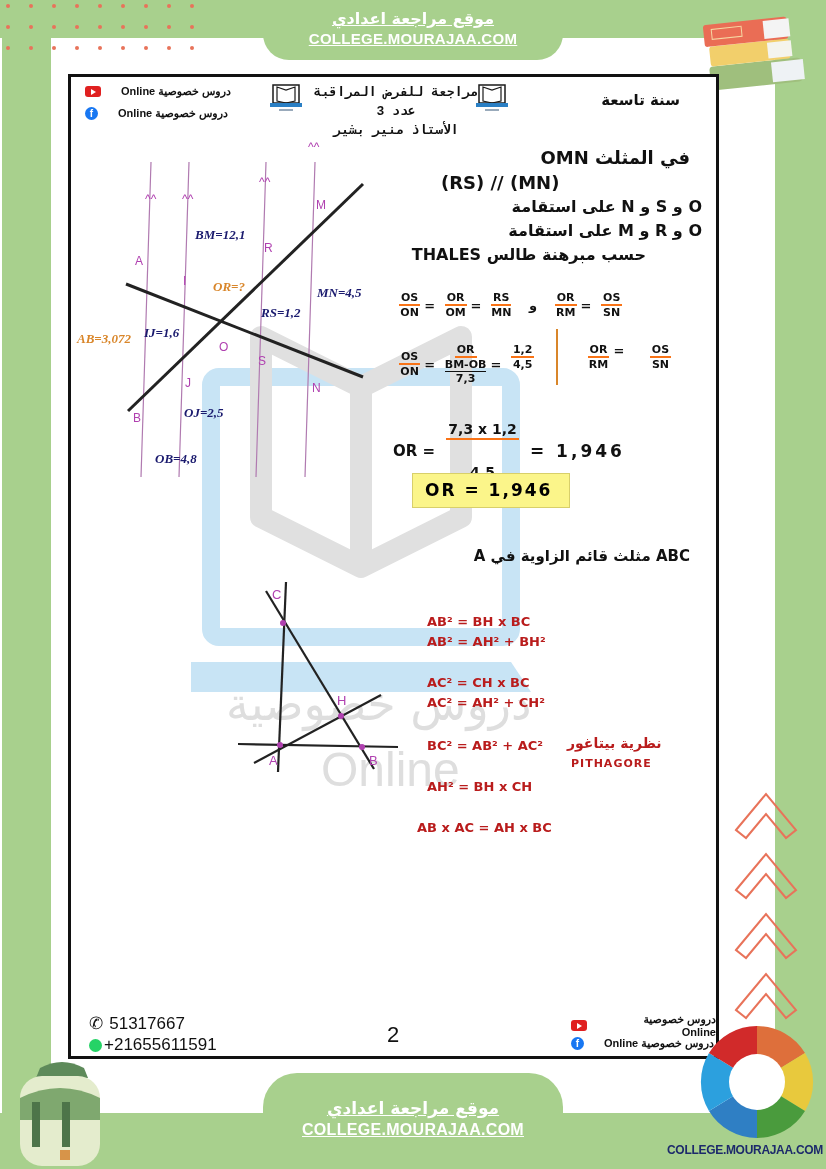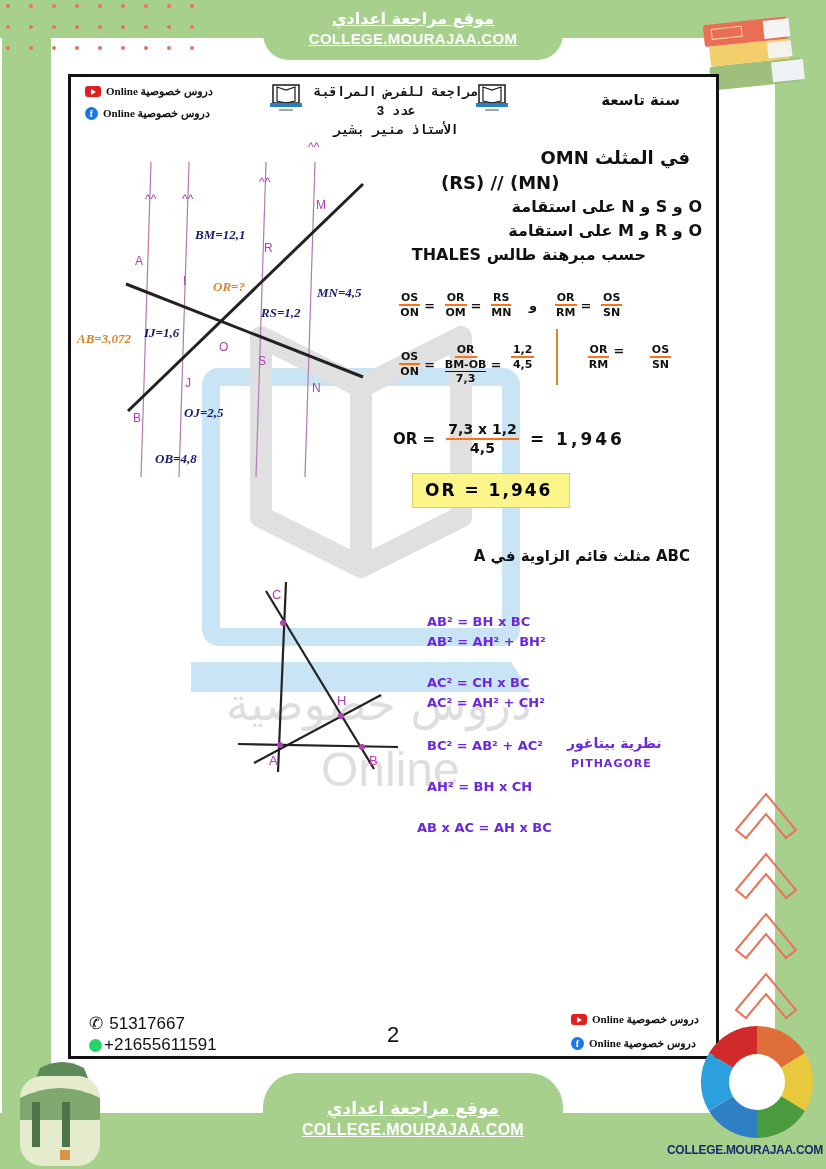--- a/index.html
+++ b/index.html
@@ -15,32 +15,32 @@
   .dots { position: absolute; display: flex; gap: 0; }
   .dot { width: 4px; height: 4px; border-radius: 50%; background: #e8735a; margin-right: 19px; }
 
   .tab-top { position: absolute; left: 263px; top: 0; width: 300px; height: 60px; background: #a8d08d; border-radius: 0 0 26px 26px; text-align: center; color: #fff; }
   .tab-bottom { position: absolute; left: 263px; top: 1073px; width: 300px; height: 96px; background: #a8d08d; border-radius: 34px 34px 0 0; text-align: center; color: #fff; }
   .site-ar { font-size: 16px; font-weight: bold; text-decoration: underline; direction: rtl; line-height: 20px; }
   .site-en { font-family: "Liberation Sans", sans-serif; font-size: 15px; font-weight: bold; text-decoration: underline; letter-spacing: 0.3px; line-height: 20px; }
 
   #page { position: absolute; left: 68px; top: 74px; width: 651px; height: 985px; border: 3px solid #111; background: #fff; overflow: hidden; }
 
-  .hdr-social { position: absolute; font-family: Liberation Serif, serif; font-size: 11px; font-weight: bold; color: #111; display: flex; align-items: center; gap: 5px; direction: ltr; justify-content: flex-end; }
+  .hdr-social { position: absolute; font-family: Liberation Sans, sans-serif; font-size: 11px; font-weight: bold; color: #111; display: flex; align-items: center; gap: 20px; direction: ltr; justify-content: flex-end; }
   .yt { width: 16px; height: 11px; background: #e02020; border-radius: 3px; position: relative; }
   .yt::after { content: ""; position: absolute; left: 6px; top: 3px; border-left: 5px solid #fff; border-top: 3px solid transparent; border-bottom: 3px solid transparent; }
   .fb { width: 13px; height: 13px; background: #1877f2; border-radius: 50%; color: #fff; font-size: 10px; line-height: 14px; text-align: center; font-weight: bold; }
 
   .hdr-title { position: absolute; left: 235px; top: 6px; width: 180px; text-align: center; font-size: 13px; font-weight: bold; direction: rtl; line-height: 19px; color: #111; font-family: Liberation Mono, monospace; }
   .hdr-logo { position: absolute; width: 34px; height: 34px; }
   .hdr-grade { position: absolute; right: 36px; top: 14px; font-size: 15px; font-weight: bold; direction: rtl; color: #111; }
 
   .hw { position: absolute; font-family: "DejaVu Sans", sans-serif; font-weight: bold; color: #111; white-space: nowrap; }
   .hw-ar { direction: rtl; font-size: 16px; }
-  .red { color: #6d28d9; }
+  .red { color: #b91c1c; }
   .frac { display: inline-flex; flex-direction: column; align-items: center; vertical-align: middle; font-size: 11px; line-height: 13px; margin: 0 2px; }
   .frac .n { border-bottom: 2px solid #f97316; padding: 0 2px; }
   .eq { font-size: 13px; vertical-align: middle; margin: 0 2px; }
 
   .boxed { position: absolute; left: 341px; top: 396px; width: 158px; height: 35px; background: #fbf58a; border: 1px solid #d8cf6a; font-weight: bold; font-size: 17px; padding: 6px 12px; letter-spacing: 2px; }
 
   .footer-phone { position: absolute; font-family: "Liberation Sans", sans-serif; font-size: 17px; color: #111; }
   .pagenum { position: absolute; left: 316px; top: 945px; font-family: "Liberation Sans", sans-serif; font-size: 22px; color: #111; }
 
   .wm { position: absolute; pointer-events: none; }
@@ -232,21 +232,21 @@
         <span>RM</span>
       </span><span class="eq" style="vertical-align:top;">=</span>
     <span class="frac" style="vertical-align:top;margin-left:18px;">
         <span class="n">OS</span>
         <span>SN</span>
       </span>
   </div>
 
   <div class="hw" style="left:322px;top:344px;font-size:15px;">
     <span style="vertical-align:middle;margin-top:7px;">OR =</span>
-    <span class="frac" style="font-size:14px;line-height:17px;margin:0 6px;">
+    <span class="frac" style="font-size:14px;line-height:17px;margin:0 6px;gap:24px;">
         <span class="n">7,3 x 1,2</span>
         <span>4,5</span>
       </span>
     <span style="vertical-align:middle;font-size:17px;letter-spacing:3px;">= 1,946</span>
   </div>
   <div class="boxed">OR = 1,946</div>
 
   <div class="hw hw-ar" style="right:26px;top:470px;font-size:15px;">ABC مثلث قائم الزاوية في A</div>
 
   <svg class="wm" style="left:165px;top:500px;" width="200" height="210">

